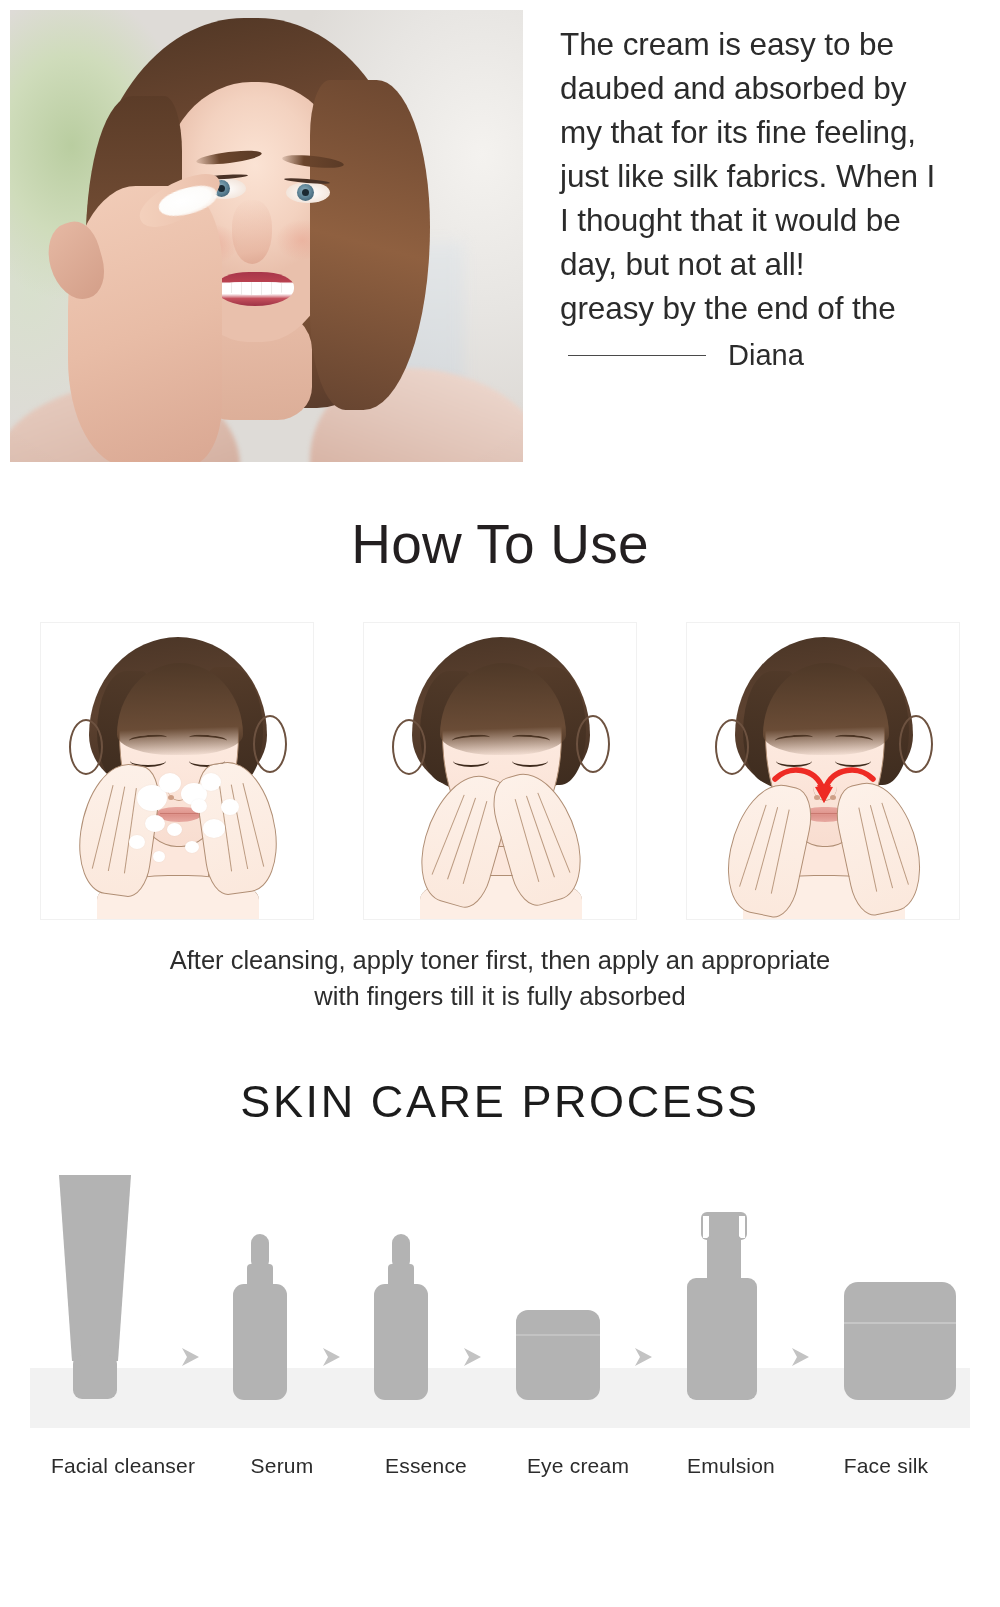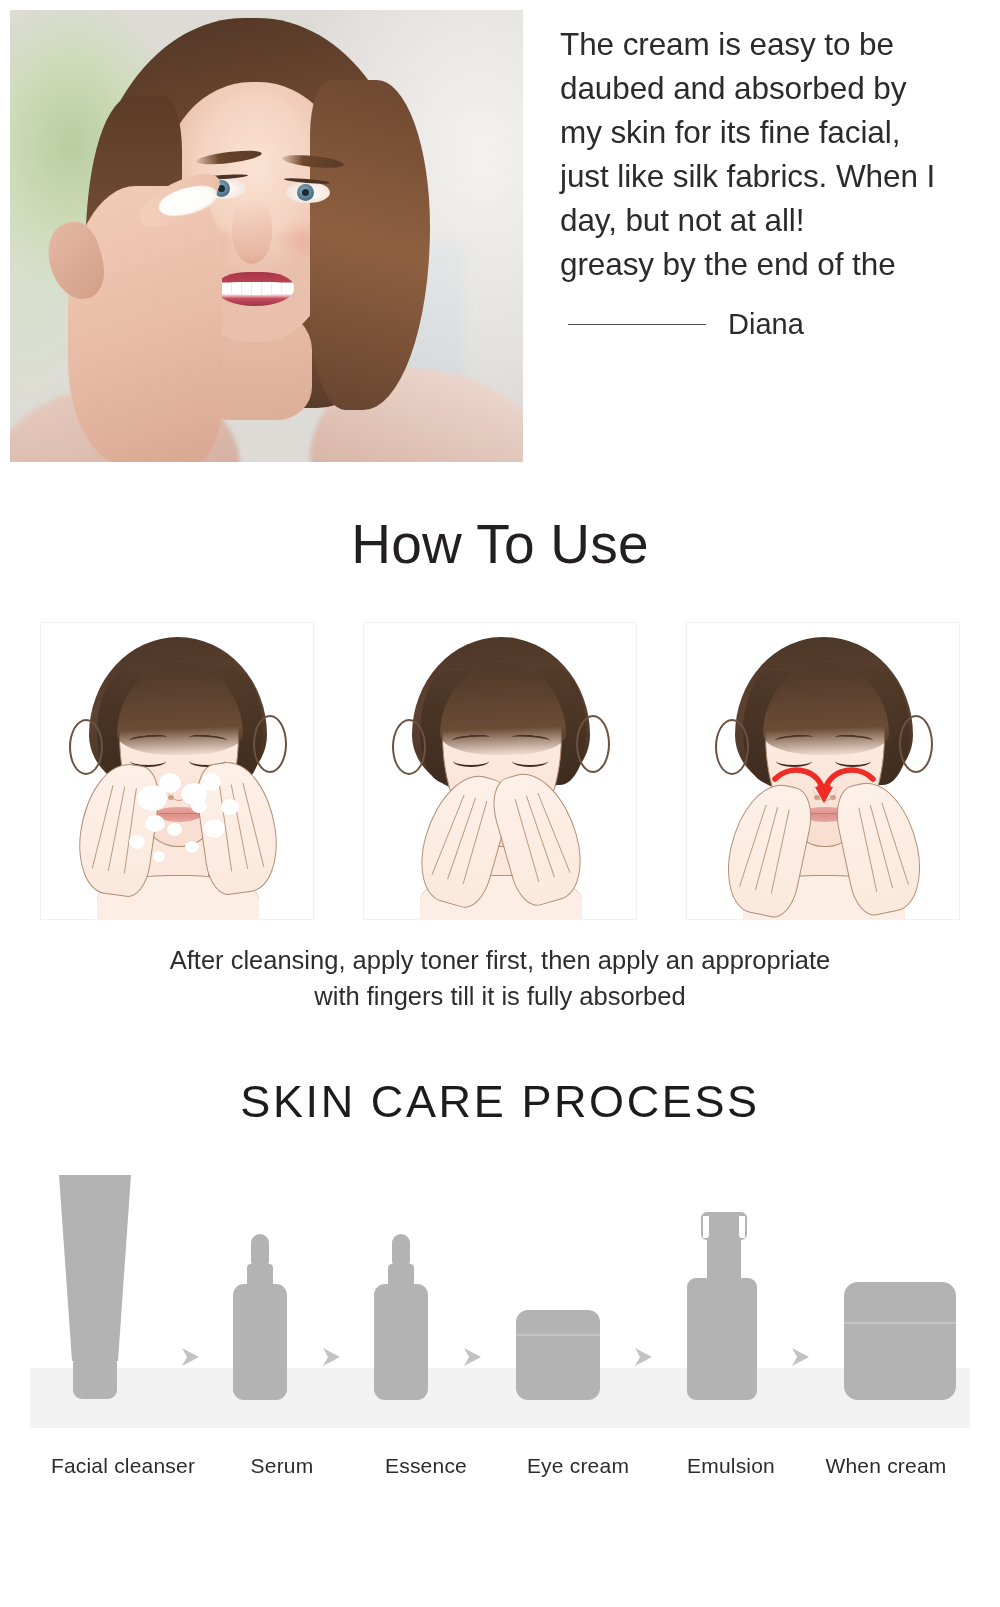--- a/index.html
+++ b/index.html
@@ -192,21 +192,21 @@
   .quote-text {
     font-size: 31.5px;
     line-height: 44px;
     color: #2b2b2b;
     font-weight: 300;
     letter-spacing: -.1px;
   }
   .attribution {
     display: flex;
     align-items: center;
-    margin-top: 22px;
+    margin-top: 9px;
     padding-left: 8px;
   }
   .attr-rule {
     width: 138px; height: 1px;
     background: #4a4a4a;
     margin-right: 22px;
   }
   .attr-name {
     font-size: 29px;
     font-weight: 300;
@@ -471,22 +471,23 @@
     <div class="ph-hand"></div>
     <div class="ph-thumb"></div>
     <div class="ph-finger"></div>
     <div class="ph-cream"></div>
     <div class="ph-vignette"></div>
   </div>
 
   <div class="quote-block">
     <div class="quote-text">The cream is easy to be</div>
     <div class="quote-text">daubed and absorbed by</div>
-    <div class="quote-text">my skin for its fine facial,</div>
+    <div class="quote-text">my that for its fine feeling,</div>
     <div class="quote-text">just like silk fabrics. When I</div>
+    <div class="quote-text">I thought that it would be</div>
     <div class="quote-text">day, but not at all!</div>
     <div class="quote-text">greasy by the end of the</div>
 
     <div class="attribution">
       <span class="attr-rule"></span>
       <span class="attr-name">Diana</span>
     </div>
   </div>
 </div>
 
@@ -680,14 +681,14 @@
     </div>
   </div>
 </div>
 
 <div class="scp-labels">
   <span class="scp-label" style="width:178px;">Facial cleanser</span>
   <span class="scp-label" style="width:140px;">Serum</span>
   <span class="scp-label" style="width:148px;text-align:center;">Essence</span>
   <span class="scp-label" style="width:156px;">Eye cream</span>
   <span class="scp-label" style="width:150px;">Emulsion</span>
-  <span class="scp-label" style="width:160px;">When cream</span>
+  <span class="scp-label" style="width:160px;">Face silk</span>
 </div>
 
 </body></html>

